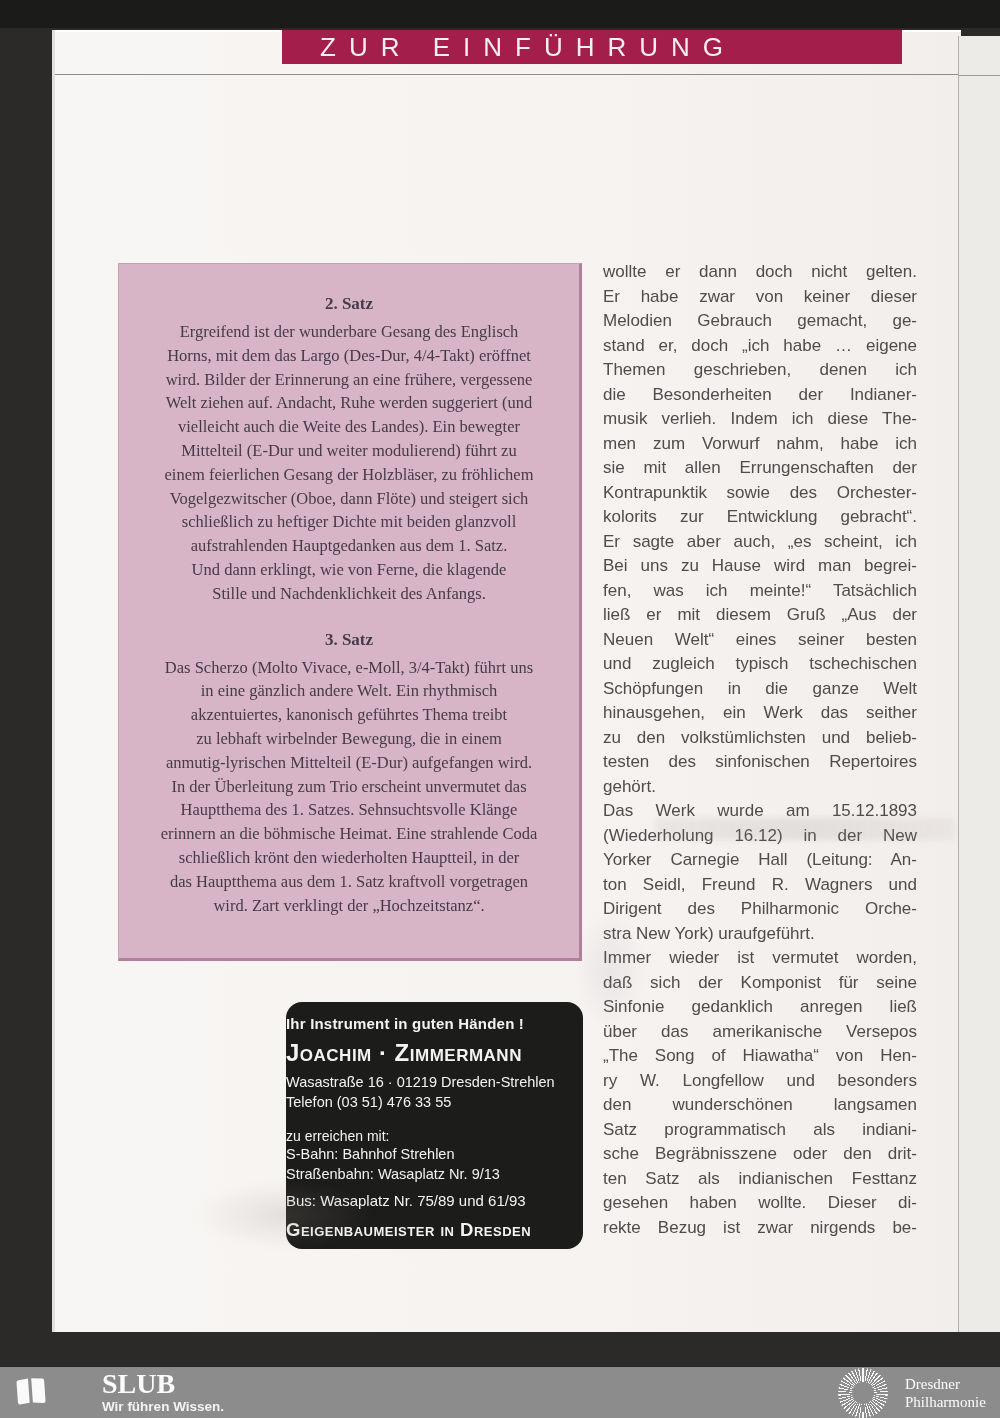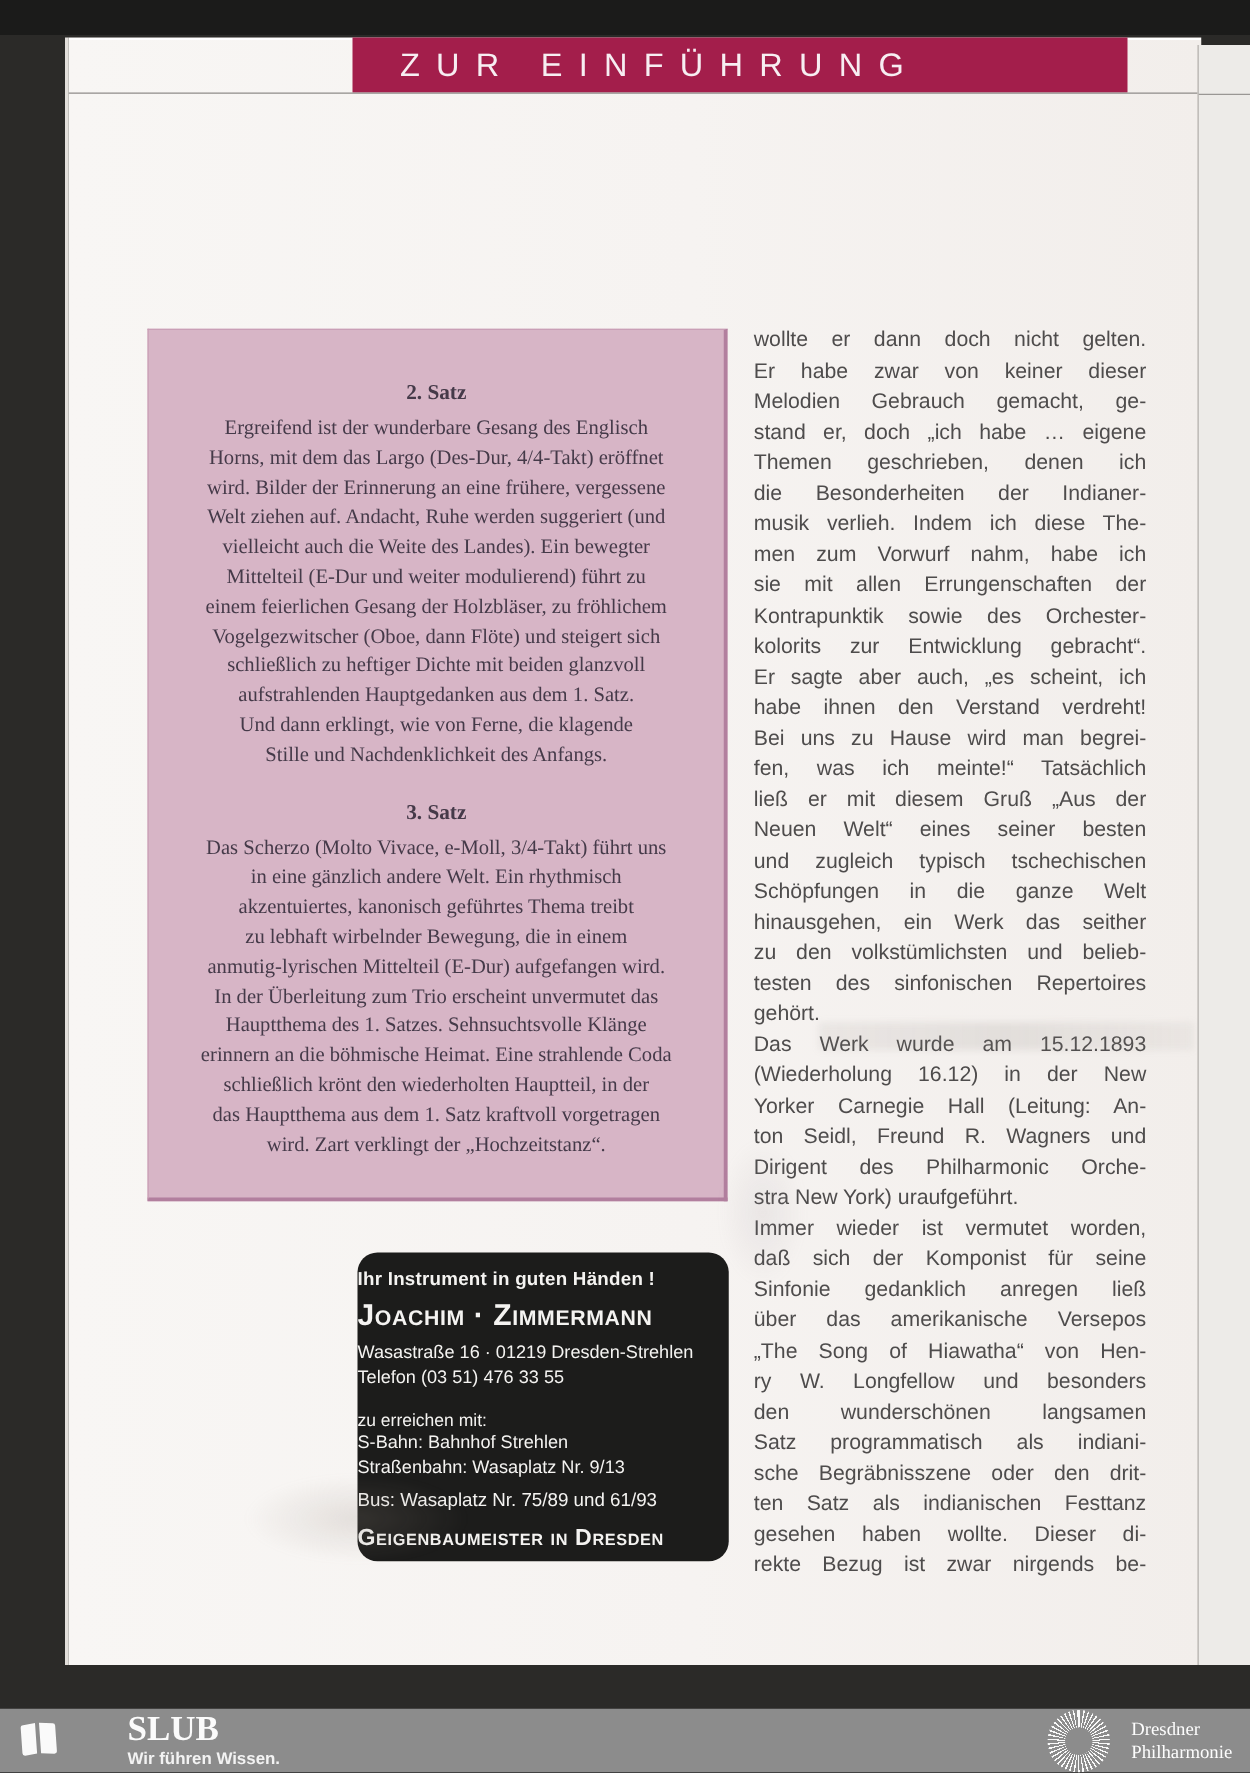--- a/index.html
+++ b/index.html
@@ -16,36 +16,36 @@
     border-left:3px solid #e2dfdb;
     box-shadow:inset 0 2px 0 #fff;
   }
   .page-sliver{
     position:absolute;left:958px;top:36px;width:42px;height:1296px;
     background:#edebe8;border-left:1px solid #b3b0ac;
   }
   .sliver-rule{position:absolute;left:0;top:39px;width:100%;height:1px;background:#9a9794;}
   .head-rule{position:absolute;left:0;top:44px;width:100%;height:1px;background:#8f8c89;}
   .header-band{
-    position:absolute;left:227px;top:0;width:620px;height:44px;
+    position:absolute;left:227px;top:0;width:620px;height:34px;
     background:#a31e4b;display:flex;align-items:center;
   }
   .header-band .title{
     color:#f7eef2;font-size:26px;font-weight:400;letter-spacing:13px;
     padding-left:38px;white-space:nowrap;
   }
   
   .notes-box{
     position:absolute;left:63px;top:233px;width:464px;height:698px;
     background:#d7b5c6;
     border:1px solid #c99fb6;border-right:3px solid #b27f9e;border-bottom:3px solid #b27f9e;
     box-sizing:border-box;
     font-family:"Liberation Serif", serif;
     color:#453a49;text-align:center;
-    padding:40px 26px 0 26px;
+    padding:30px 26px 0 26px;
   }
   .notes-box .sec-heading{font-weight:bold;font-size:17px;margin-bottom:6px;}
   .notes-box .line{font-size:16.5px;line-height:23.8px;white-space:nowrap;}
   .notes-box .section{margin-bottom:24px;}
   
   .article{
     position:absolute;left:548px;top:230px;width:314px;
     color:#4e4c4c;font-size:17px;line-height:24.5px;
   }
   .article .line{text-align:justify;text-align-last:justify;white-space:normal;}
@@ -159,21 +159,20 @@
         <div class="line">Melodien Gebrauch gemacht, ge-</div>
         <div class="line">stand er, doch „ich habe … eigene</div>
         <div class="line">Themen geschrieben, denen ich</div>
         <div class="line">die Besonderheiten der Indianer-</div>
         <div class="line">musik verlieh. Indem ich diese The-</div>
         <div class="line">men zum Vorwurf nahm, habe ich</div>
         <div class="line">sie mit allen Errungenschaften der</div>
         <div class="line">Kontrapunktik sowie des Orchester-</div>
         <div class="line">kolorits zur Entwicklung gebracht“.</div>
         <div class="line">Er sagte aber auch, „es scheint, ich</div>
-        <div class="line">habe ihnen den Verstand verdreht!</div>
         <div class="line">Bei uns zu Hause wird man begrei-</div>
         <div class="line">fen, was ich meinte!“ Tatsächlich</div>
         <div class="line">ließ er mit diesem Gruß „Aus der</div>
         <div class="line">Neuen Welt“ eines seiner besten</div>
         <div class="line">und zugleich typisch tschechischen</div>
         <div class="line">Schöpfungen in die ganze Welt</div>
         <div class="line">hinausgehen, ein Werk das seither</div>
         <div class="line">zu den volkstümlichsten und belieb-</div>
         <div class="line">testen des sinfonischen Repertoires</div>
         <div class="line last-left">gehört.</div>

